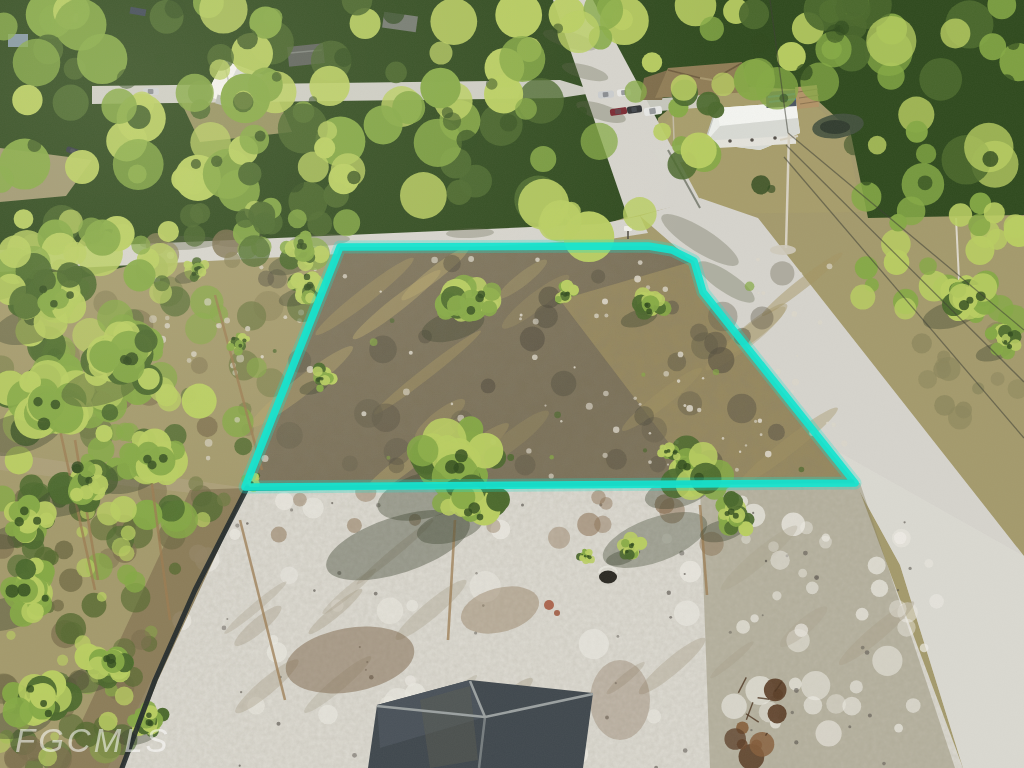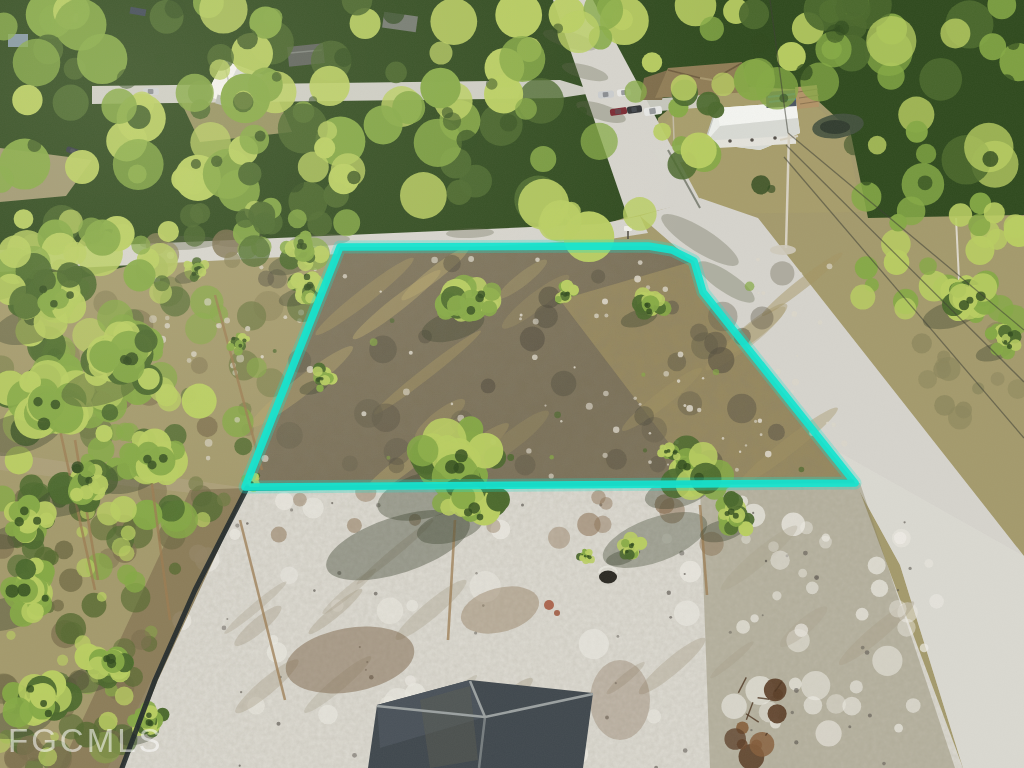--- a/index.html
+++ b/index.html
@@ -1,20 +1,20 @@
 <!DOCTYPE html>
 <html><head>
 <meta charset="utf-8">
 <style>
   html,body{margin:0;padding:0;background:#222;}
   #stage{position:relative;width:1024px;height:768px;overflow:hidden;
          font-family:"Liberation Sans",sans-serif;}
   #scene{position:absolute;left:0;top:0;}
-  #watermark{position:absolute;left:8px;top:722px;font-size:33px;font-weight:400;
-             letter-spacing:3px;color:#ffffff;opacity:.55;user-select:none;}
+  #watermark{position:absolute;left:15px;top:722px;font-size:33px;font-weight:400;
+             letter-spacing:3px;color:#ffffff;opacity:.55;user-select:none;font-style:italic;}
 </style>
 </head>
 <body>
 
 <div id="stage">
 <svg id="scene" width="1024" height="768" viewBox="0 0 1024 768">
   <defs>
     <clipPath id="clip-lot">
       <polygon points="340,247 648,246 672,250 694,261 703,292 855,483 245,487"></polygon>
     </clipPath>

